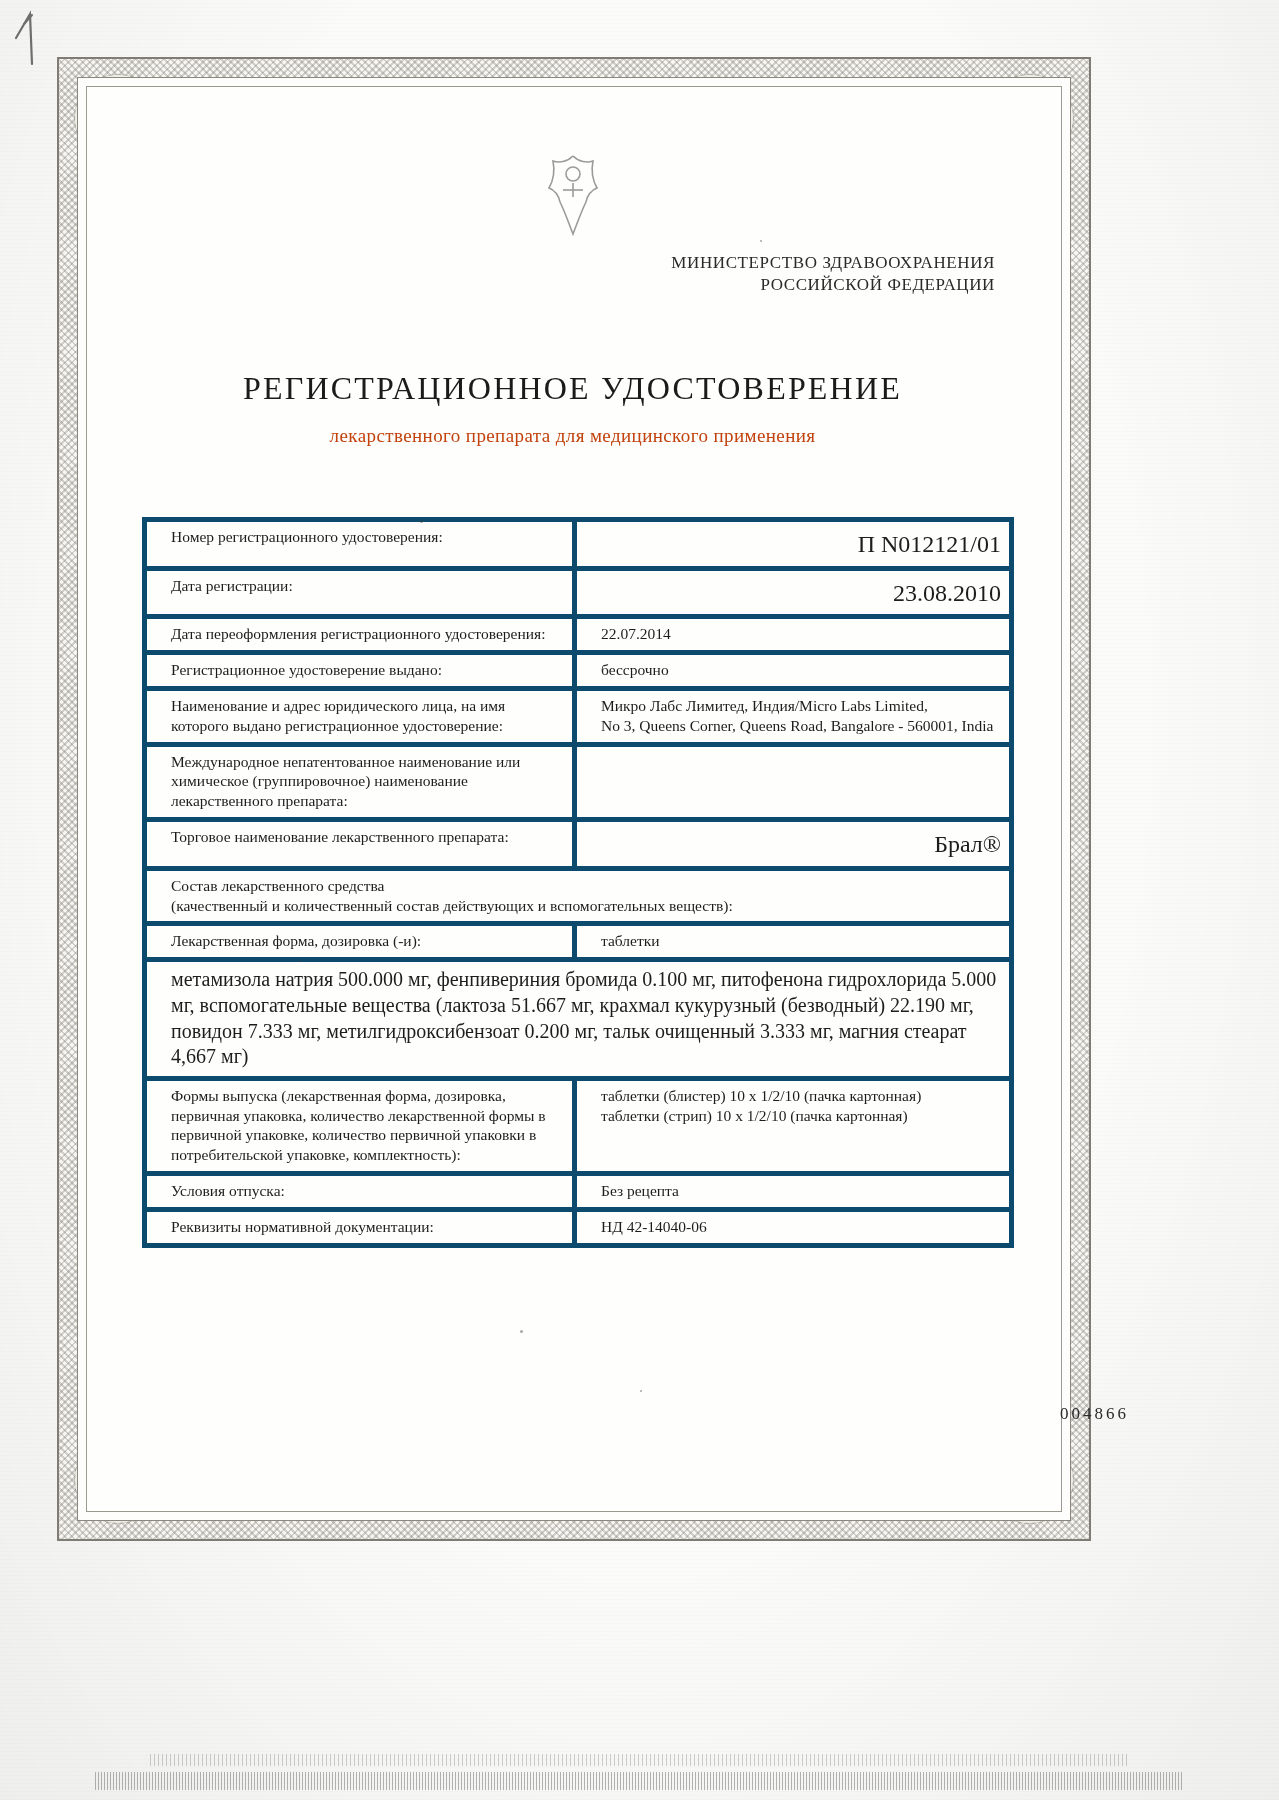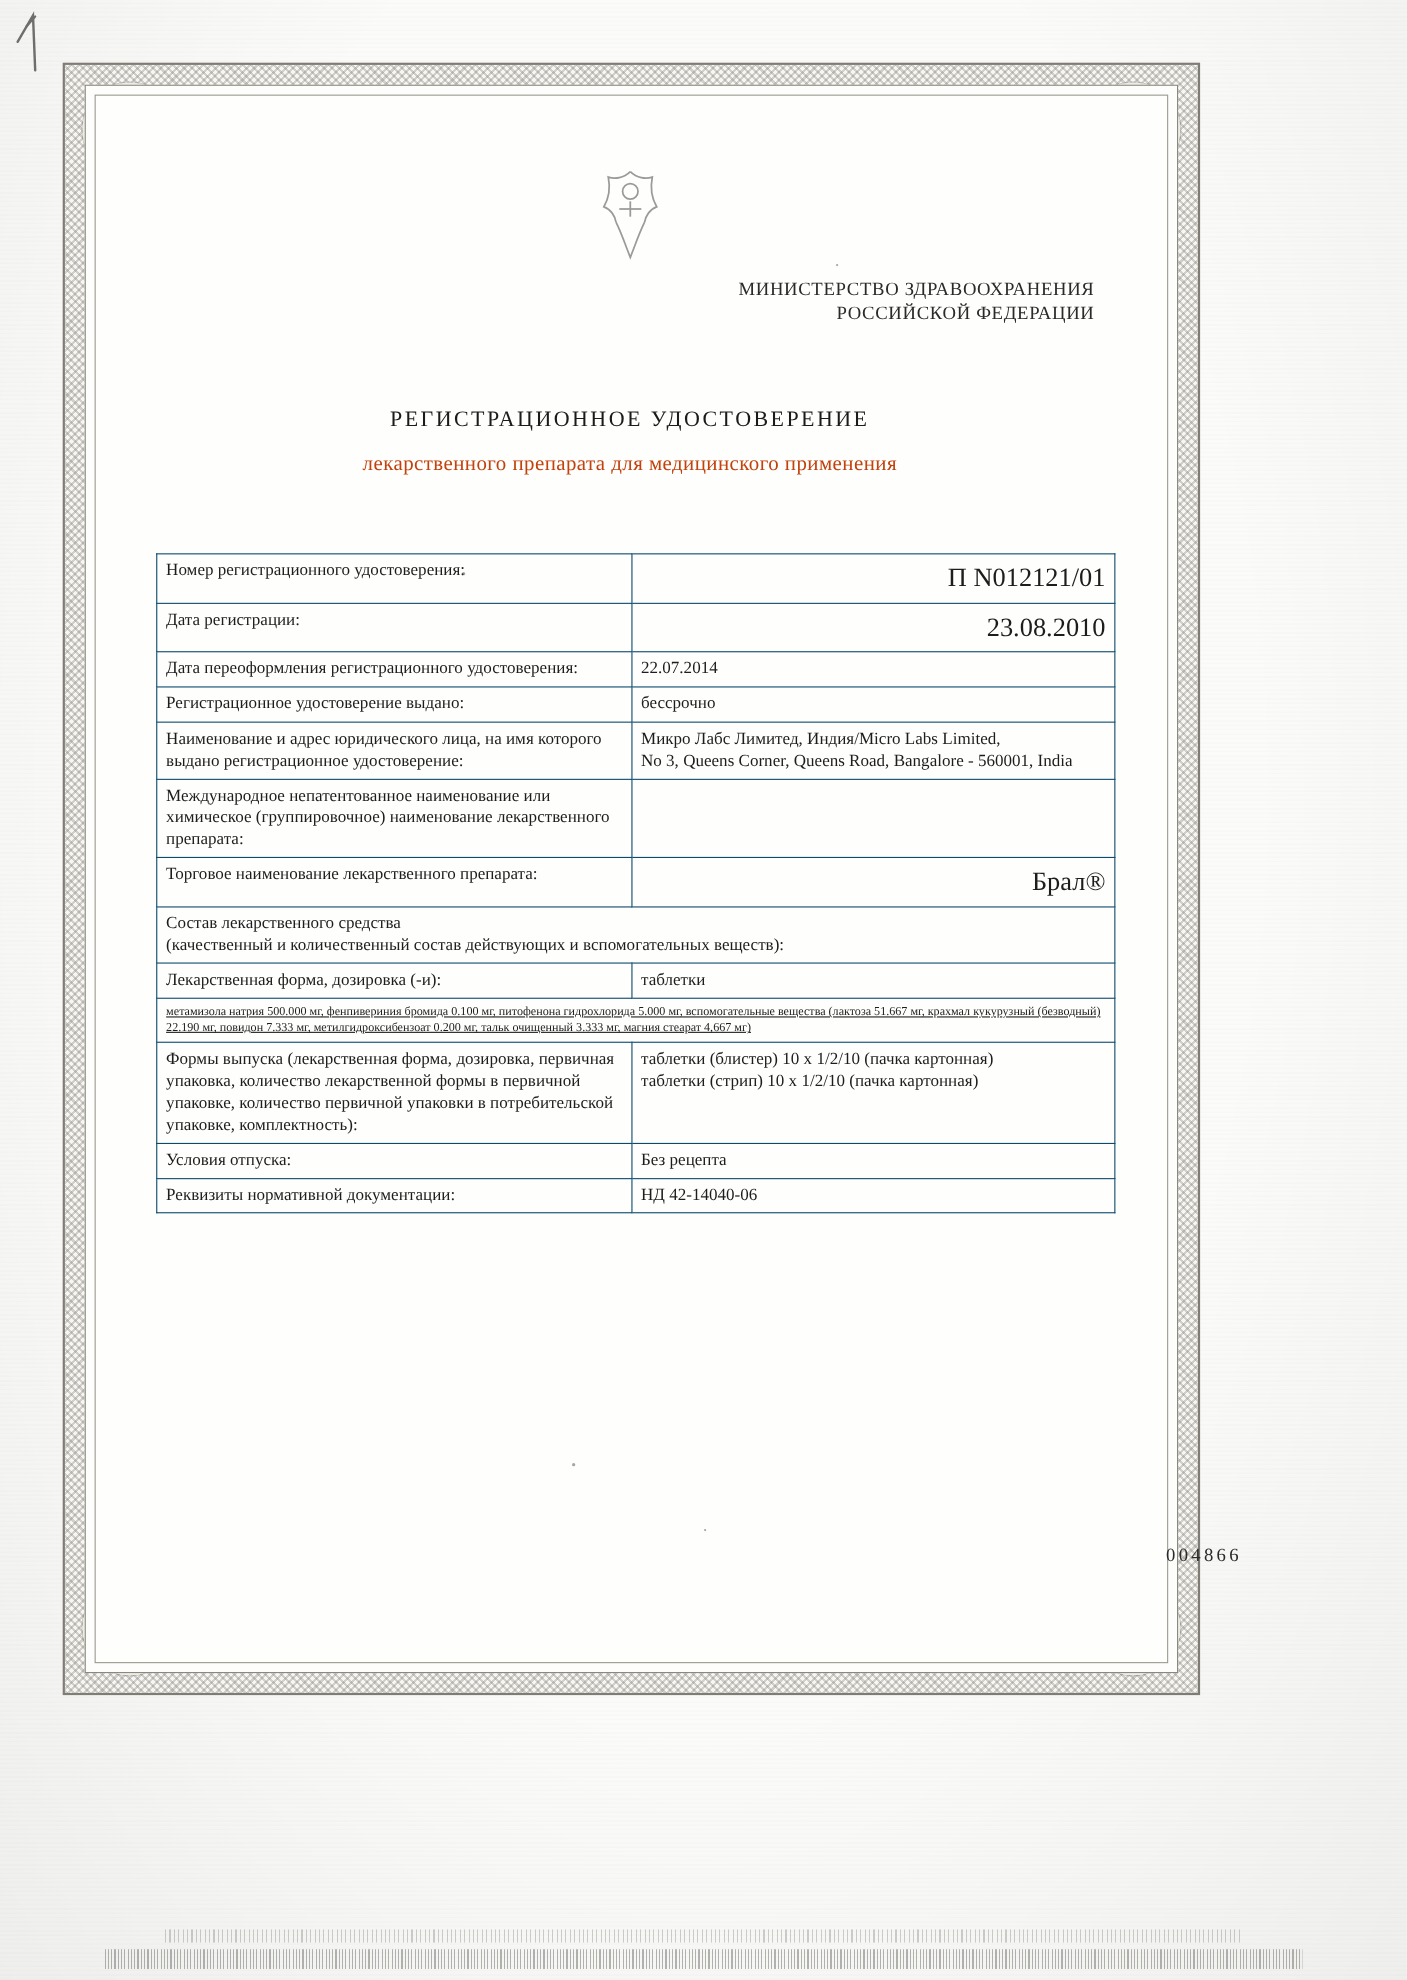--- a/index.html
+++ b/index.html
@@ -136,21 +136,21 @@
     font-size: 17px;
     letter-spacing: .6px;
     line-height: 1.32;
     color: #2a2a2a;
     margin-bottom: 73px;
   }
   .ministry div { white-space: nowrap; }
 
   .doc-title {
     text-align: center;
-    font-size: 20px;
+    font-size: 32px;
     letter-spacing: 2.2px;
     color: #1b1b1b;
     margin-bottom: 18px;
   }
   .doc-subtitle {
     text-align: center;
     font-size: 19px;
     letter-spacing: .4px;
     color: #c2410c;
     margin-bottom: 70px;
@@ -158,41 +158,40 @@
 
   
   table.reg {
     width: 872px;
     margin-left: -8px;
     border-collapse: collapse;
     font-size: 15.5px;
     color: #1d1d1d;
   }
   table.reg td {
-    border: 1px solid #0c4a6e;
-    padding: 5px 8px 6px 8px;
+    border: 5px solid #0c4a6e;
+    padding: 5px 8px 6px 24px;
     vertical-align: top;
     line-height: 1.28;
   }
   td.label { width: 432px; }
   td.value { width: 440px; }
   td.value.center {
     text-align: right;
     font-size: 24px;
     padding-top: 7px;
   }
   td.full {
     border-top: 1px solid #6f6d66;
   }
   .nowrapish { white-space: pre-line; }
 
   .composition {
-    font-size: 11px;
+    font-size: 20px;
     line-height: 1.42;
-    text-decoration: underline;
   }
 
   .serial {
     position: absolute;
     right: 150px;
     top: 1404px;
     font-size: 17px;
     letter-spacing: 3px;
     color: #2a2a2a;
     font-family: "Liberation Serif", serif;

